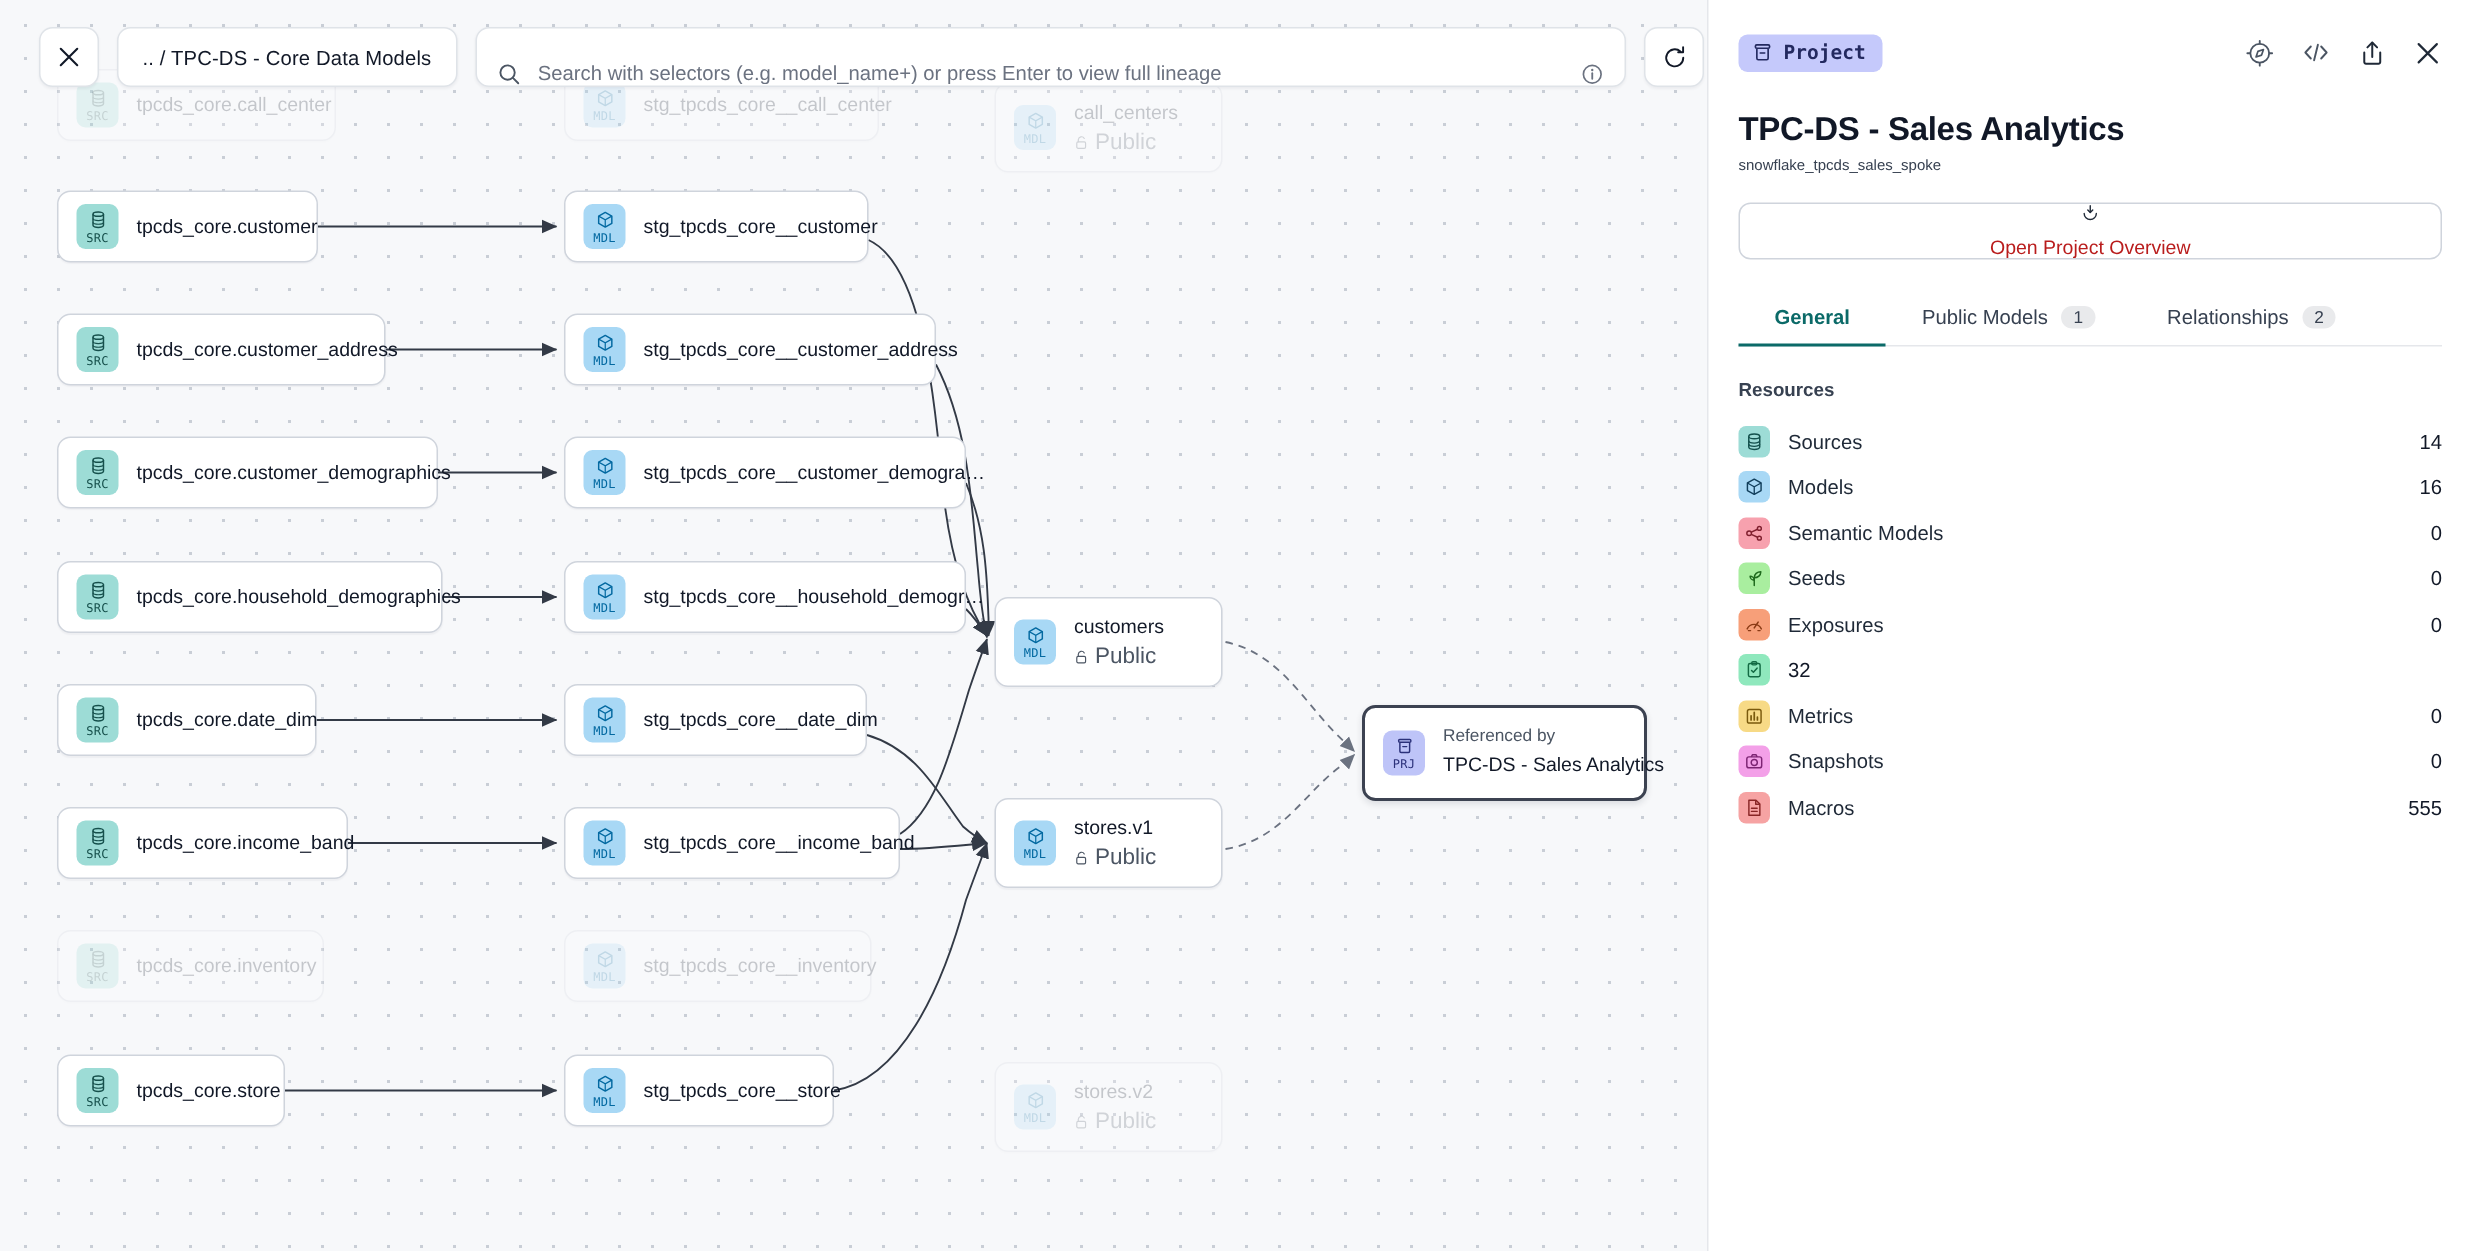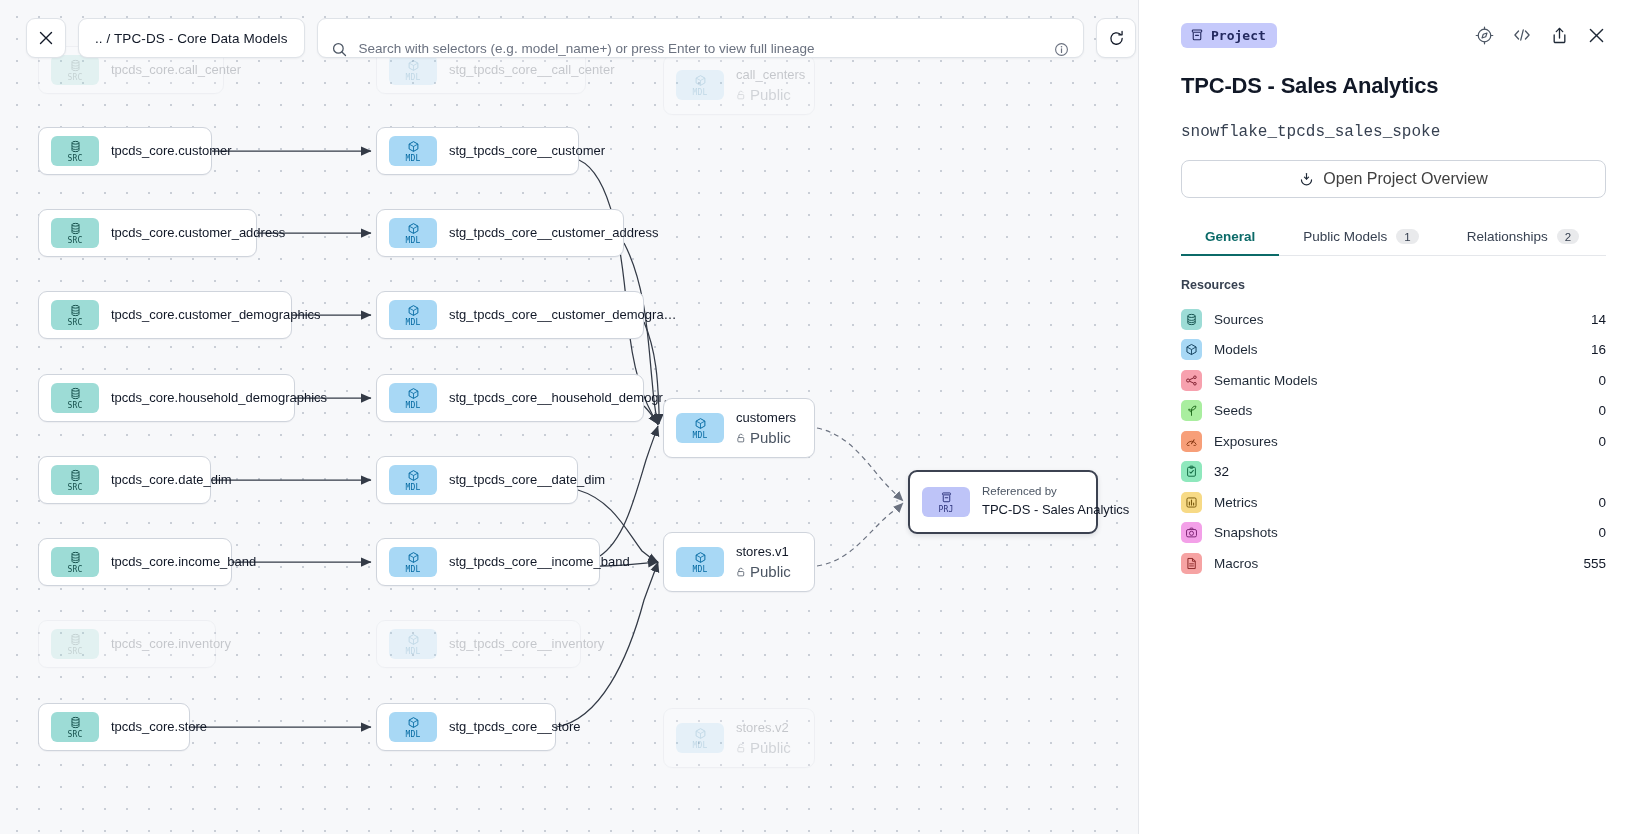--- a/index.html
+++ b/index.html
@@ -75,62 +75,62 @@
     border: 1px solid #cfd4dc;
     border-radius: 9px;
     display: flex; align-items: center;
     padding: 0 16px 0 12px;
     gap: 12px;
     cursor: pointer;
     z-index: 20;
     box-shadow: 0 1px 1px rgba(16,24,40,.04);
   }
   .node .badge {
-    width: 48px; height: 30px; border-radius: 6px; flex: none;
+    width: 28px; height: 30px; border-radius: 6px; flex: none;
     display: flex; flex-direction: column; align-items: center; justify-content: center;
     gap: 0px;
   }
   .badge .bicon { line-height: 0; }
   .badge .btxt { font-family: "DejaVu Sans Mono", monospace; font-size: 8px; letter-spacing: .2px; margin-top: 1px; }
   .badge.src { background: #9ddcd6; color: #16504c; }
   .badge.mdl { background: #a8d8f5; color: #0369a1; }
   .badge.prj { background: #bec4f8; color: #2b317a; }
   .node .nlabel { font-size: 13px; color: #111827; white-space: nowrap; line-height: 1.25; }
   .node .nsub { font-size: 15px; color: #4b5563; display: flex; align-items: center; gap: 4px; margin-top: 3px; }
   .node .ntext { display: flex; flex-direction: column; justify-content: center; }
   .node .ncap { font-size: 11.5px; color: #4b5563; line-height: 1.2; }
   .node.faded { opacity: .22; }
   .node.accent { border: 2px solid #3c4251; box-shadow: 0 2px 5px rgba(16,24,40,.12); }
 
   
   .panel {
     width: 510px; height: 834px;
     background: #ffffff;
     border-left: 1px solid #e5e7eb;
-    padding: 0 42px;
+    padding: 0 20px;
     position: relative;
   }
   .panel-top { display: flex; align-items: center; justify-content: space-between; height: 56px; padding-top: 14px; }
   .kind-badge {
     display: inline-flex; align-items: center; gap: 7px;
     background: #c5c9fb; color: #23295f;
     border-radius: 6px; padding: 5px 11px 5px 9px;
     font-size: 13px; font-weight: bold;
     font-family: "DejaVu Sans Mono", monospace;
     cursor: pointer;
   }
   .panel-icons { display: flex; align-items: center; gap: 18px; }
   .panel-icons .pi { cursor: pointer; display: flex; color: #4b5563; }
   .panel-title { font-size: 22px; font-weight: bold; color: #111827; margin-top: 17px; letter-spacing: -.2px; }
-  .panel-sub { font-size: 16px; color: #374151; margin-top: 24px; font-family: Liberation Mono, monospace; }
+  .panel-sub { font-size: 10px; color: #374151; margin-top: 6px; }
   .overview-btn {
     margin-top: 19px; height: 38px; width: 100%;
     border: 1px solid #cfd4dc; border-radius: 8px;
     background: #fff; display: flex; align-items: center; justify-content: center;
-    gap: 9px; font-size: 16px; color: #404040; cursor: pointer;
+    gap: 9px; font-size: 13px; color: #b91c1c; cursor: pointer; flex-direction: column;
   }
   .tabs { display: flex; align-items: flex-end; gap: 0; margin-top: 22px; border-bottom: 1px solid #e5e7eb; }
   .tab {
     display: flex; align-items: center; gap: 9px;
     padding: 9px 24px 10px 24px;
     font-size: 13.5px; color: #374151; cursor: pointer;
     border-bottom: 2.5px solid transparent; margin-bottom: -1px;
   }
   .tab.active { color: #0b6a68; font-weight: bold; border-bottom-color: #0b6a68; }
   .tab .cnt {

